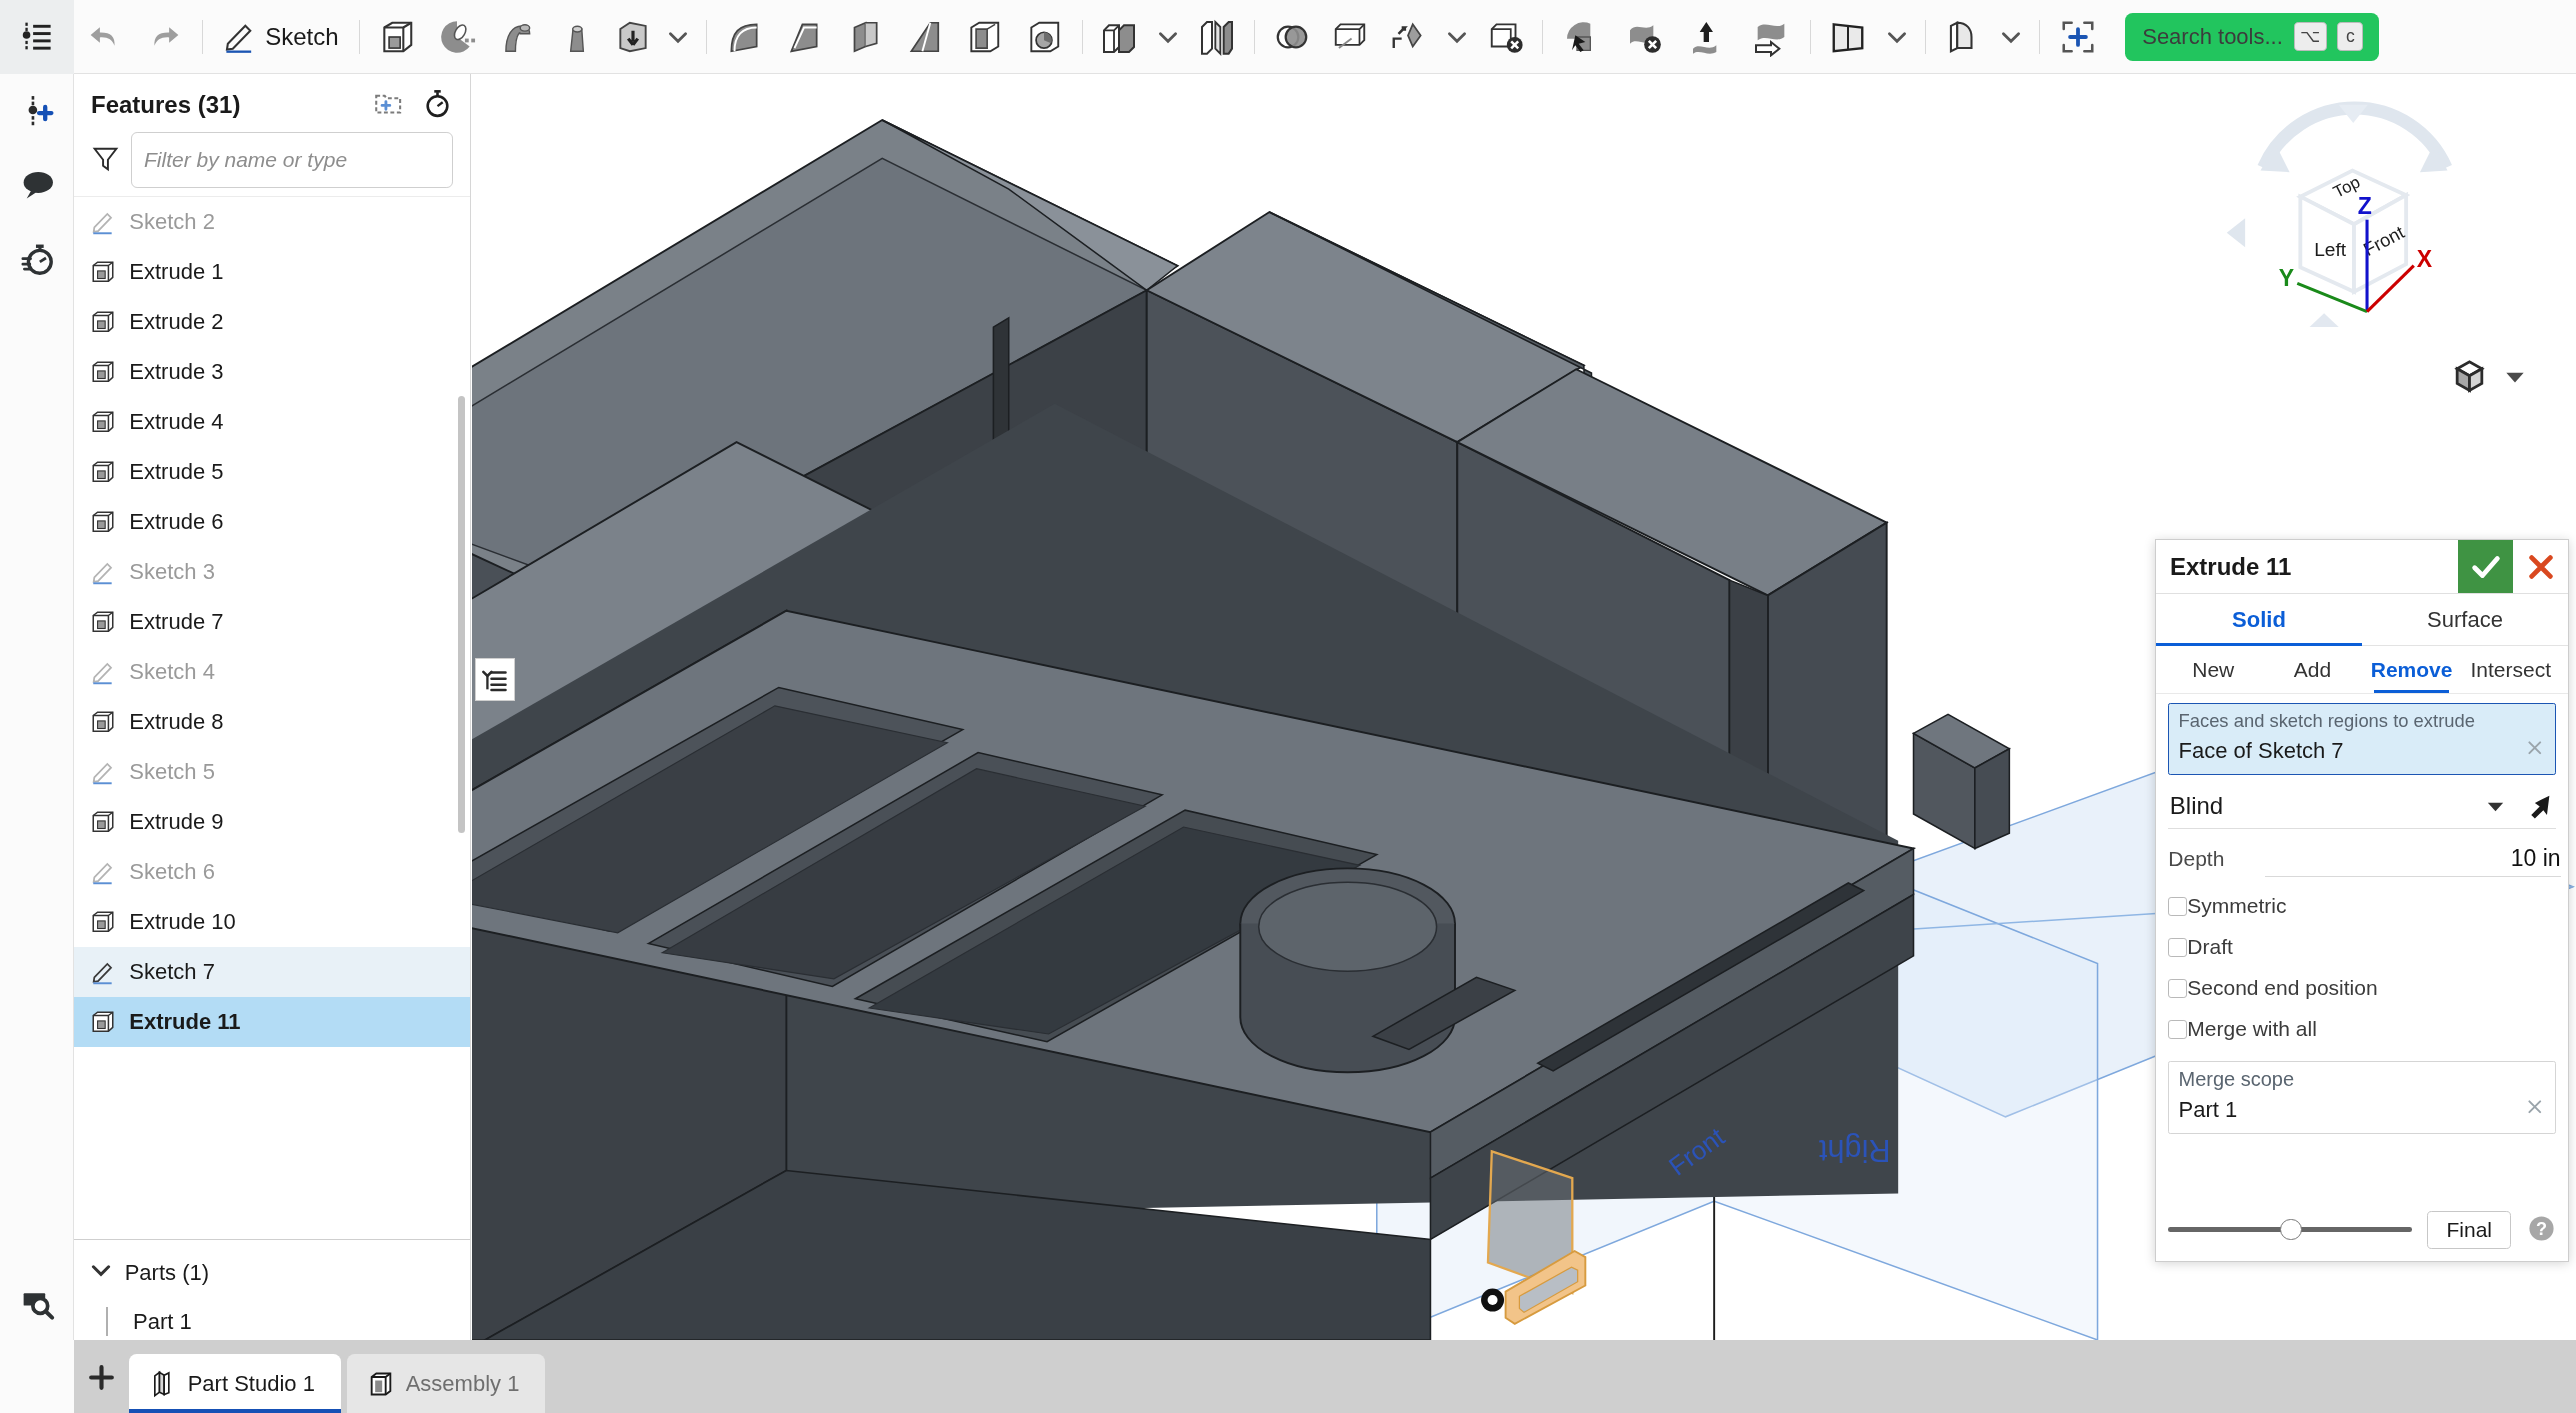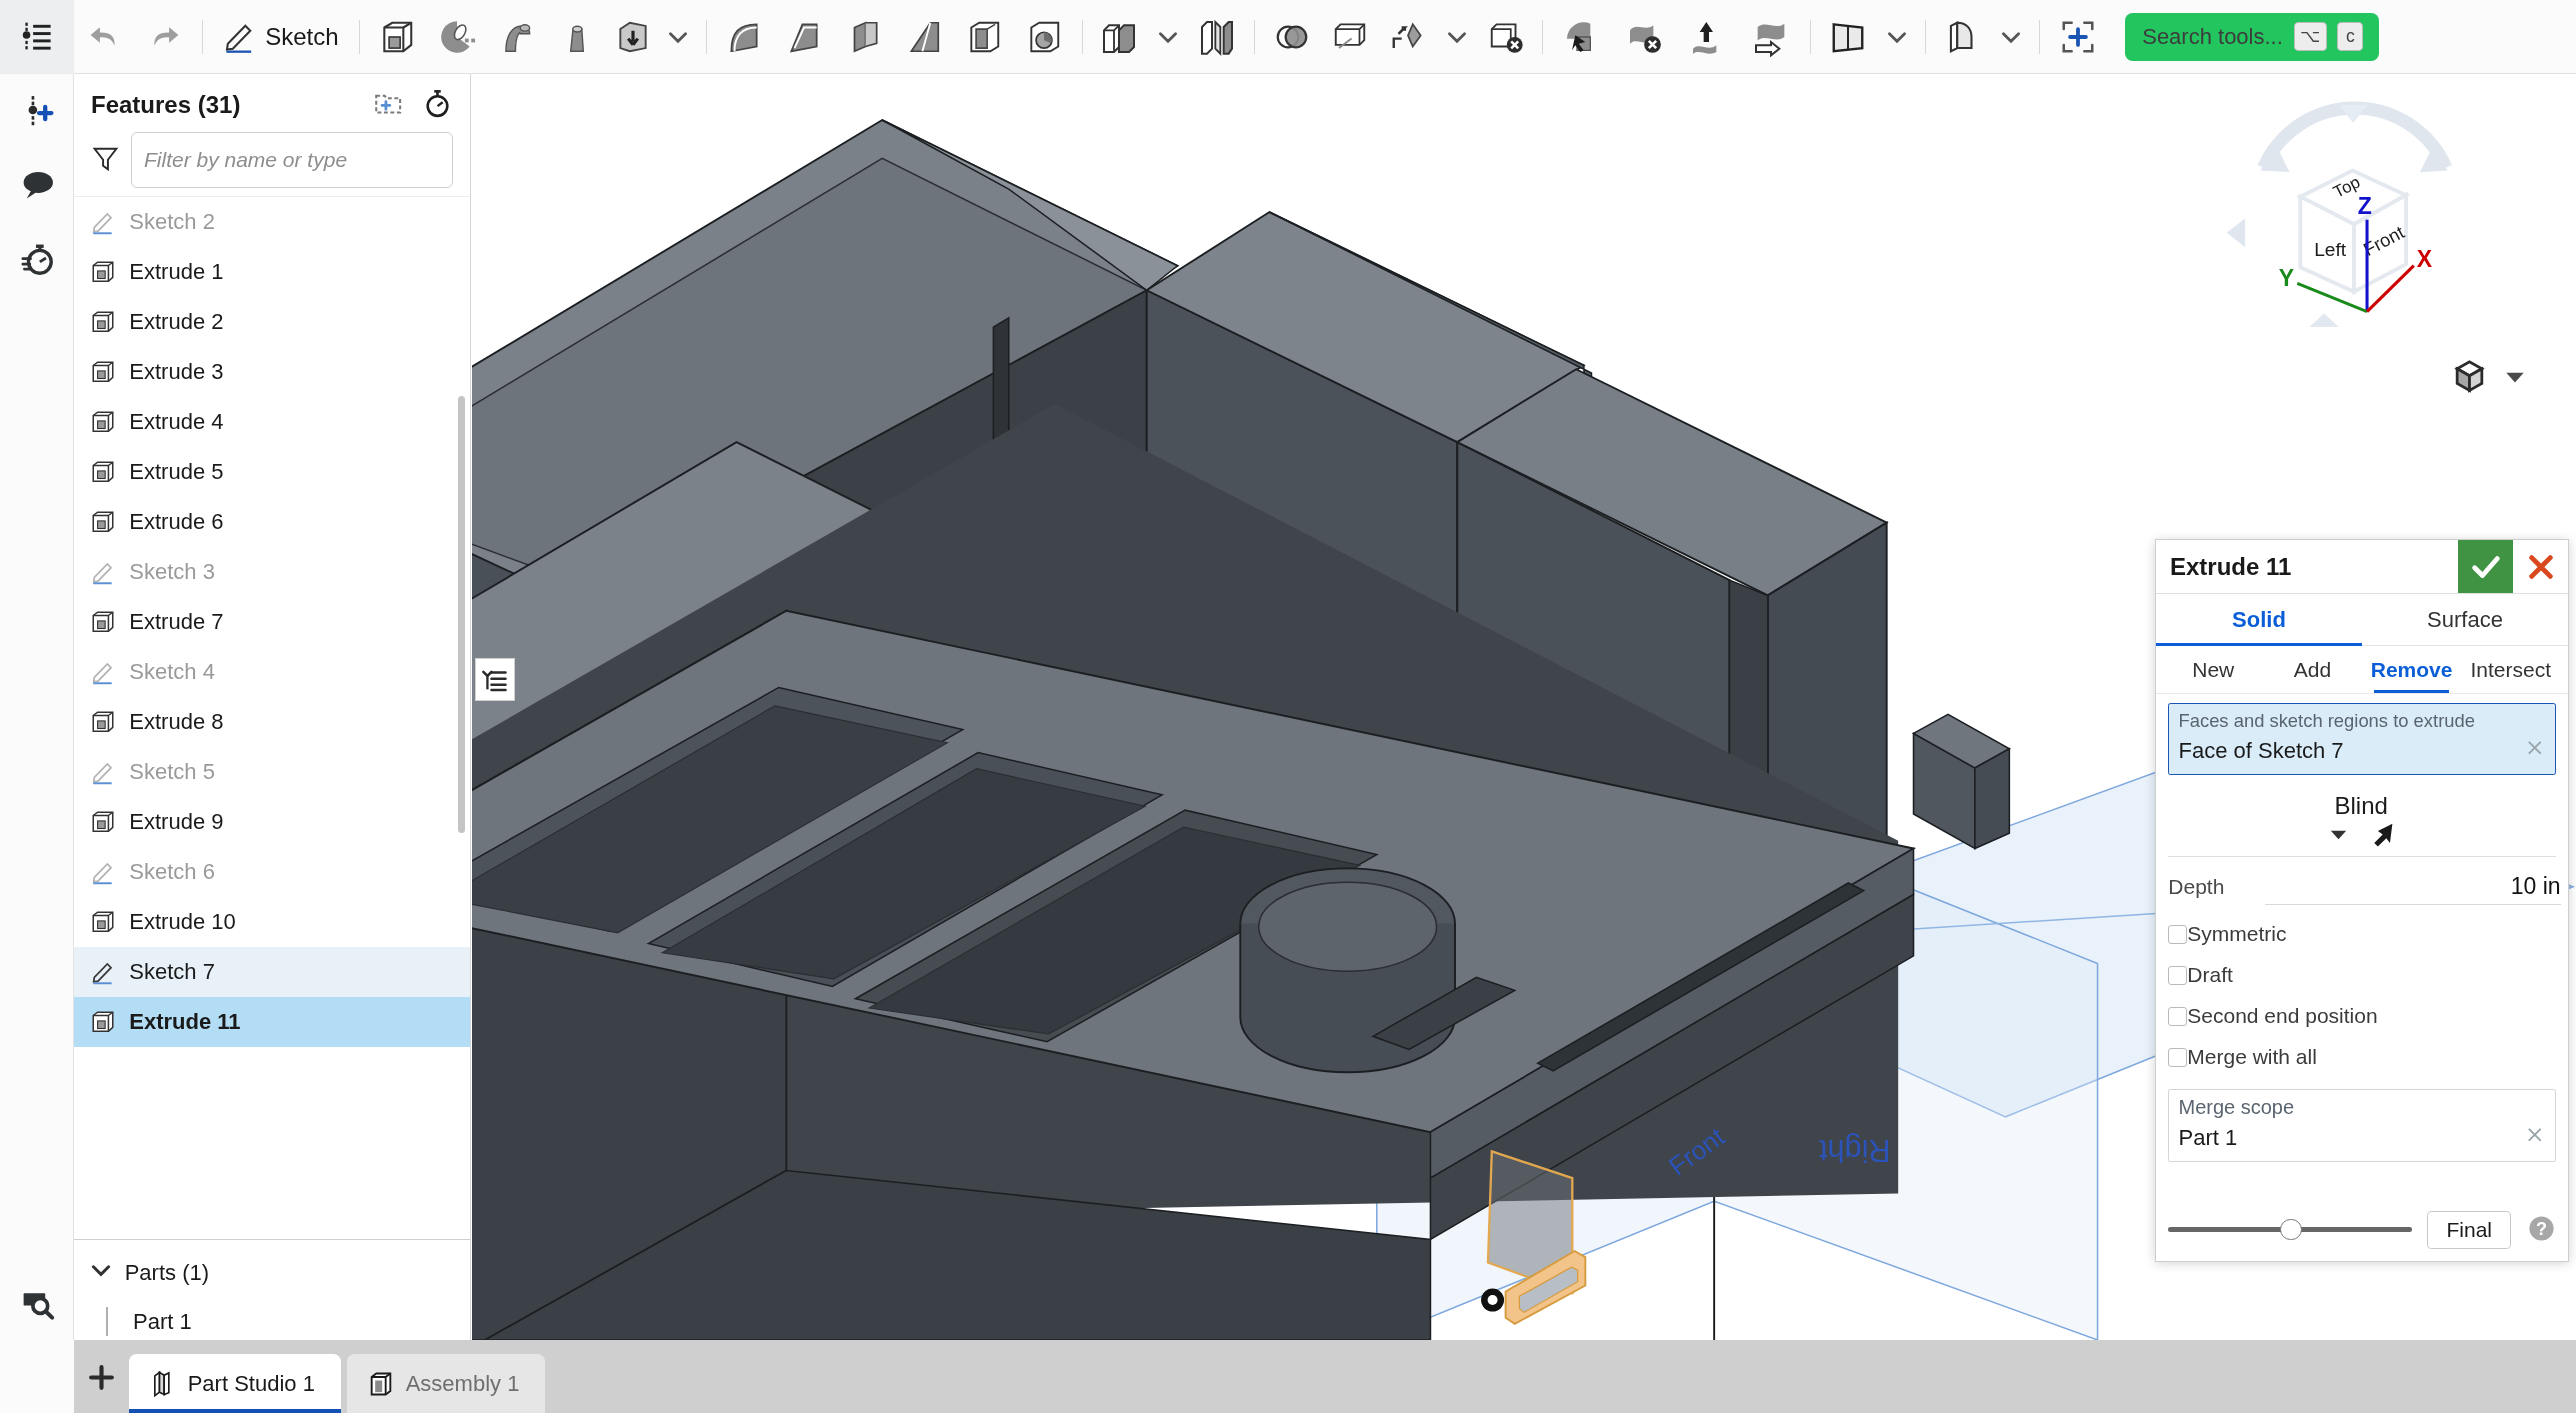--- a/index.html
+++ b/index.html
@@ -192,21 +192,20 @@
     position: relative;
   }
   .field-label { font-size: 18.4px; color: #5a6570; }
   .field-value-row { display:flex; align-items:center; justify-content:space-between; margin-top: 4.6px; }
   .field-value { font-size: 22px; color: #1a1a1a; }
   .field-x { font-size: 23px; color: #9aa4ab; }
   .sel-row {
     display: flex; align-items: center; justify-content: space-between;
     margin-top: 17px; padding: 0 3.1px 7.7px 1.5px;
     border-bottom: 0.8px solid #dedede;
-    flex-direction: column;
   }
   .sel-text { font-size: 24px; color: #1a1a1a; }
   .sel-right { display: flex; align-items: center; gap: 17px; }
   .depth-row {
     display: flex; align-items: baseline; gap: 12.3px;
     margin-top: 15.3px;
   }
   .depth-label { font-size: 21px; color: #4a4a4a; width: 84px; flex: none; }
   .depth-input {
     flex: 1; border: none; border-bottom: 0.8px solid #d9d9d9;

